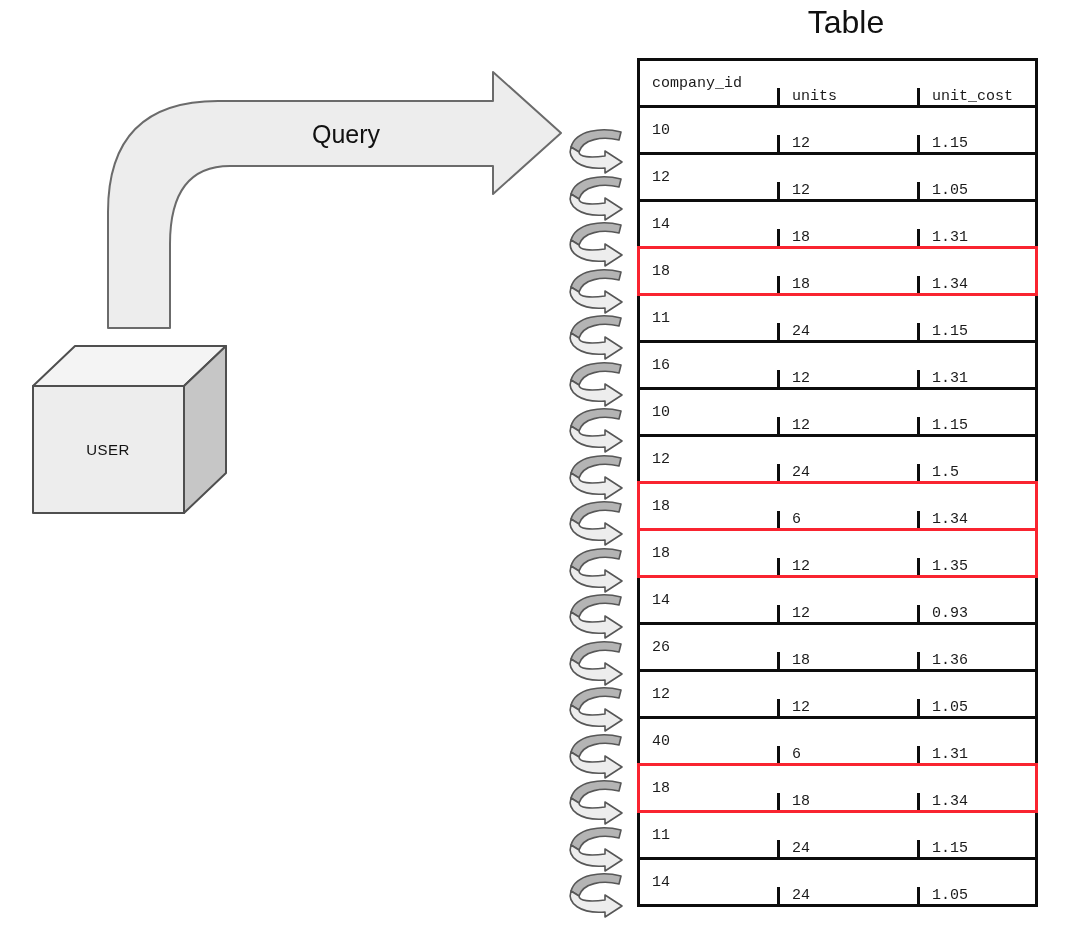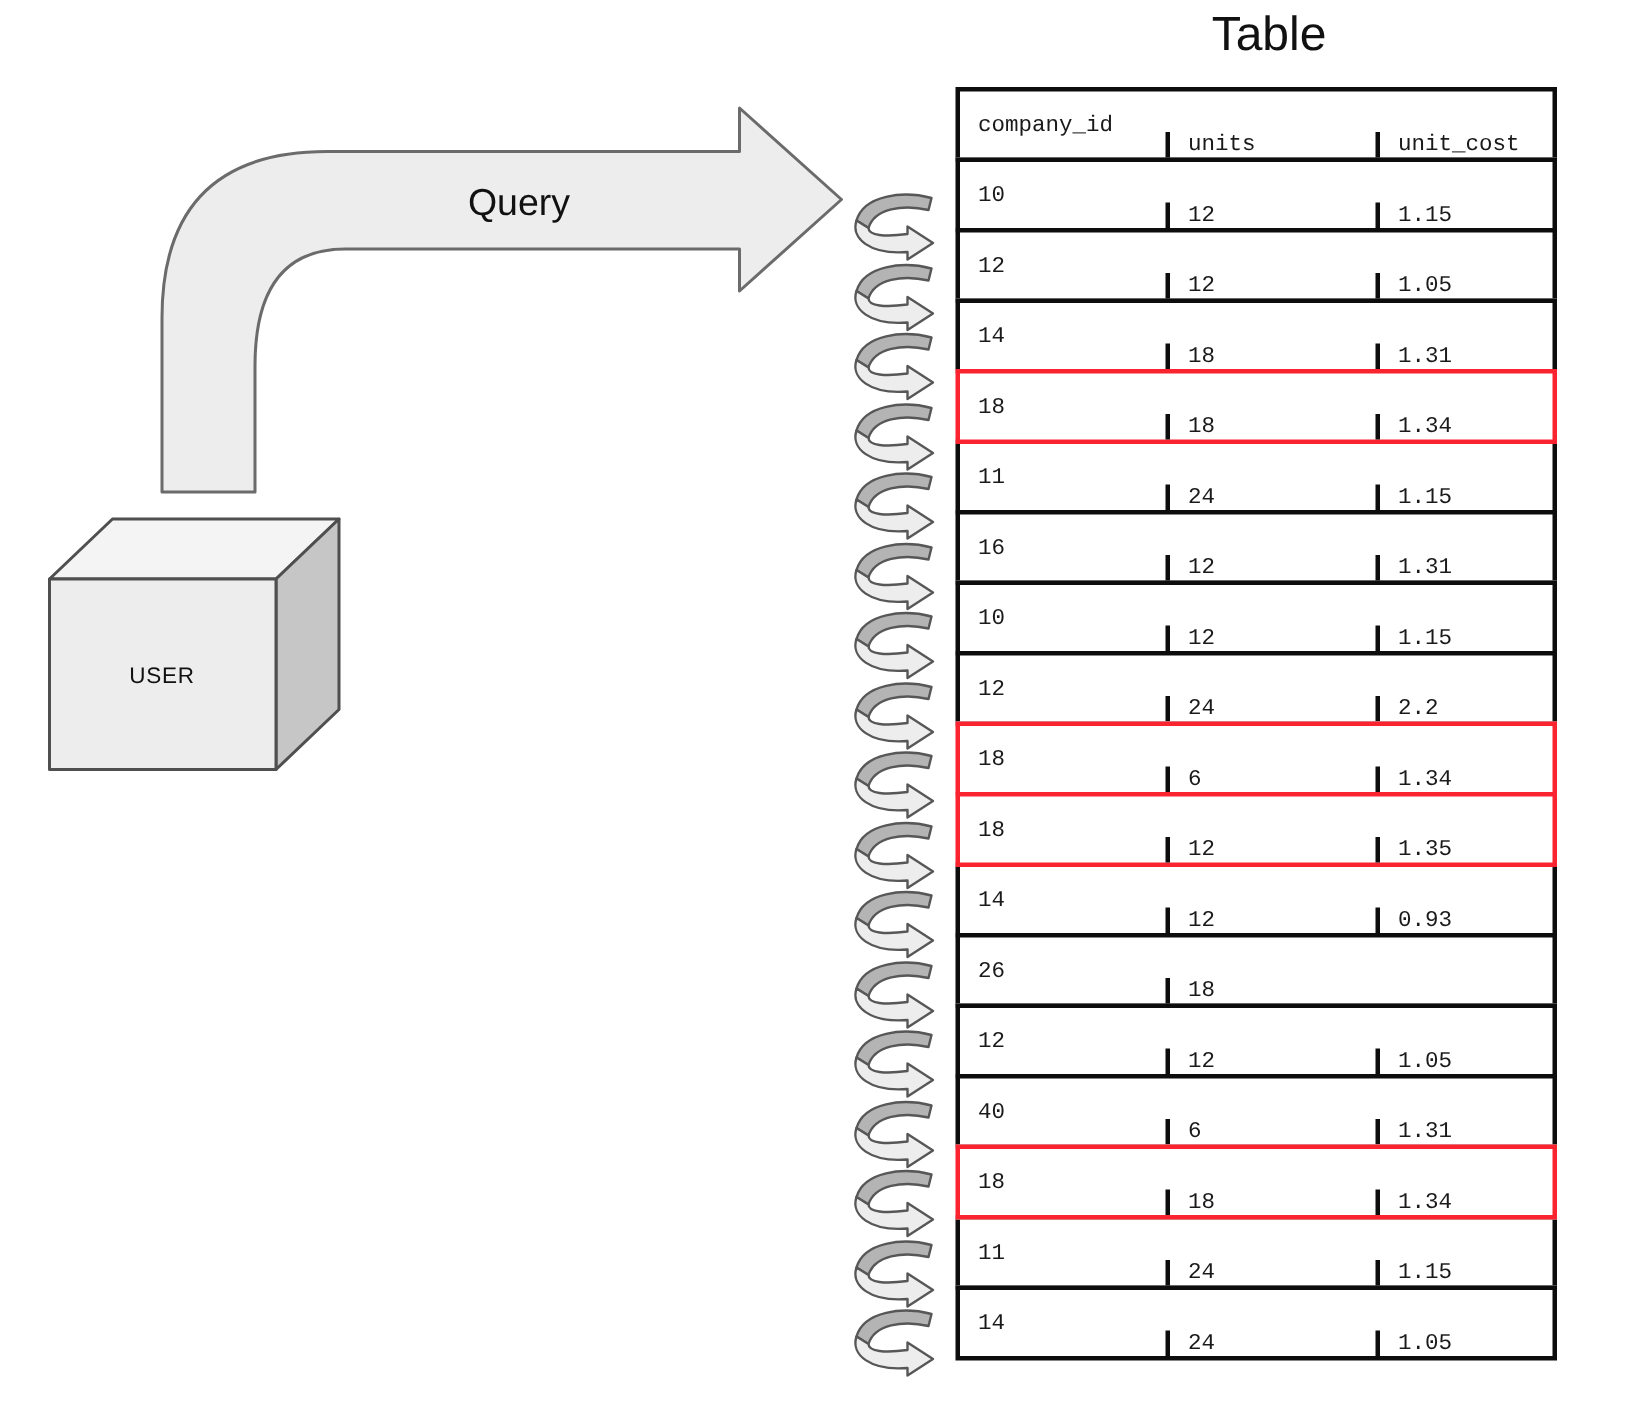--- a/index.html
+++ b/index.html
@@ -212,40 +212,41 @@
         <div class="tcell">1.31</div>
       </div>
       <div class="trow">
         <div class="tcell">10</div>
         <div class="tcell">12</div>
         <div class="tcell">1.15</div>
       </div>
       <div class="trow">
         <div class="tcell">12</div>
         <div class="tcell">24</div>
-        <div class="tcell">2.2</div>
+        <div class="tcell">1.5</div>
       </div>
       <div class="trow hl">
         <div class="tcell">18</div>
         <div class="tcell">6</div>
         <div class="tcell">1.34</div>
       </div>
       <div class="trow hl">
         <div class="tcell">18</div>
         <div class="tcell">12</div>
         <div class="tcell">1.35</div>
       </div>
       <div class="trow">
         <div class="tcell">14</div>
         <div class="tcell">12</div>
         <div class="tcell">0.93</div>
       </div>
       <div class="trow">
         <div class="tcell">26</div>
         <div class="tcell">18</div>
+        <div class="tcell">1.36</div>
       </div>
       <div class="trow">
         <div class="tcell">12</div>
         <div class="tcell">12</div>
         <div class="tcell">1.05</div>
       </div>
       <div class="trow">
         <div class="tcell">40</div>
         <div class="tcell">6</div>
         <div class="tcell">1.31</div>

